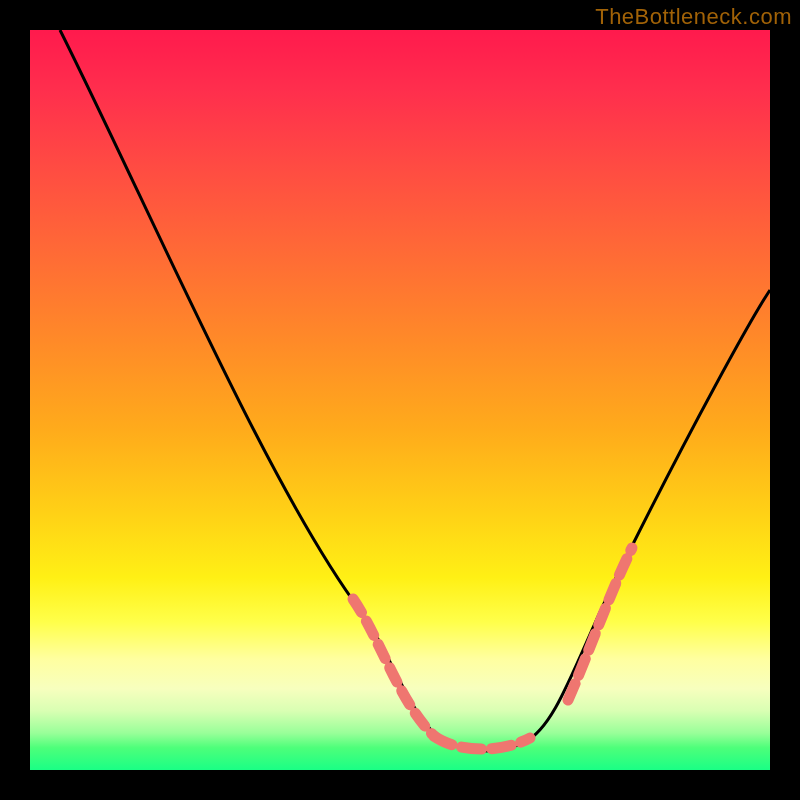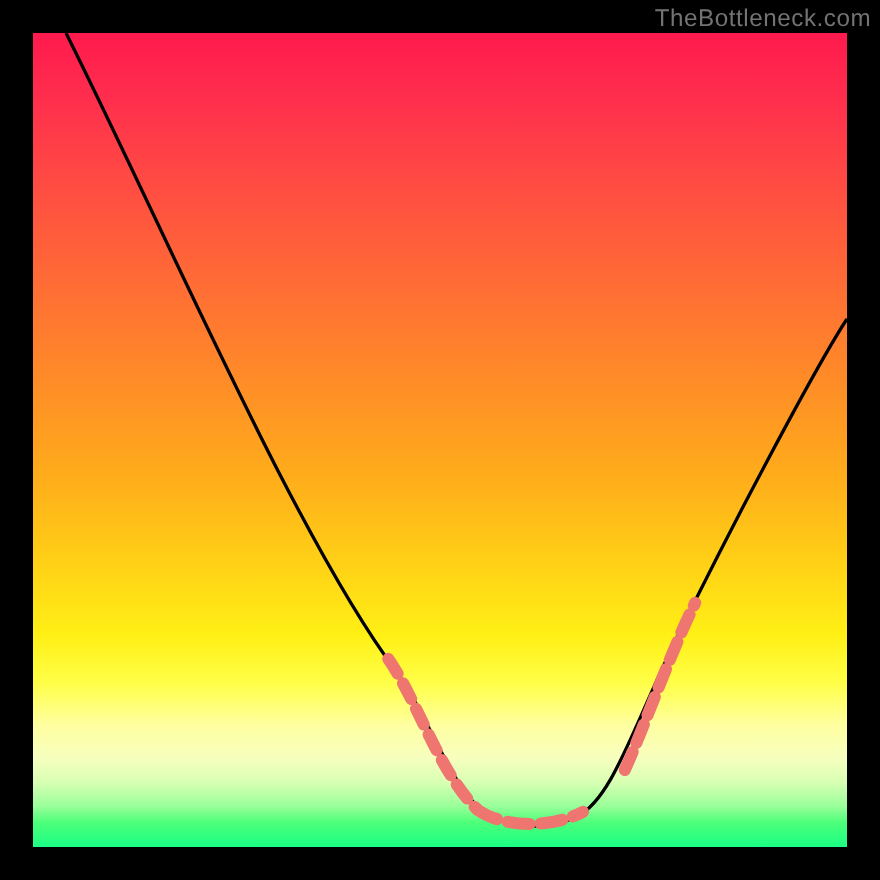--- a/index.html
+++ b/index.html
@@ -40,21 +40,21 @@
       #d9ffb3 92%,
       #99ff99 95%,
       #4dff7a 97%,
       #1aff85 100%
     );
   }
   .watermark {
     position: absolute;
     top: 4px;
     right: 8px;
-    color: #737373;
+    color: #a16207;
     font-size: 22px;
     font-weight: 500;
     letter-spacing: 0.5px;
     user-select: none;
   }
   svg.curve-layer {
     position: absolute;
     left: 0;
     top: 0;
     width: 740px;

